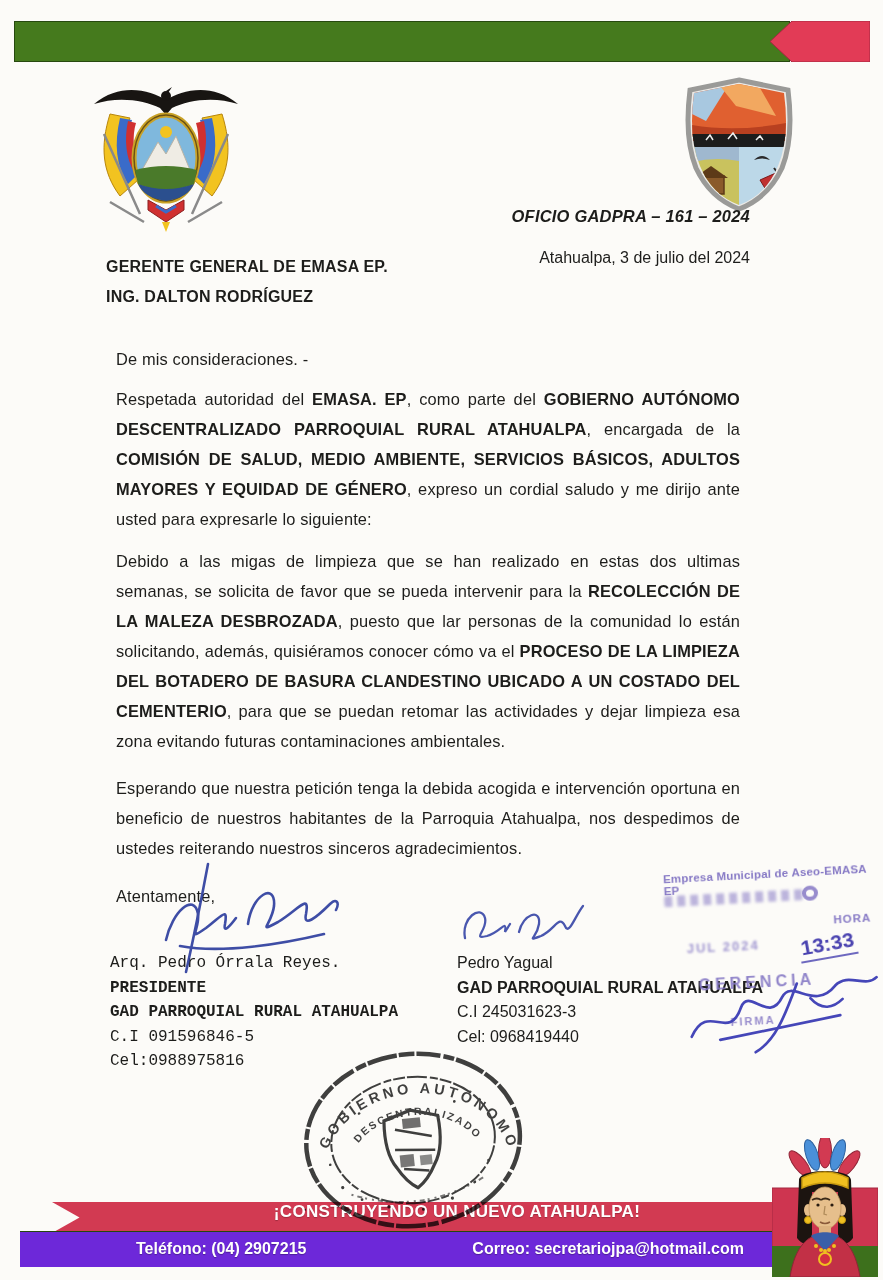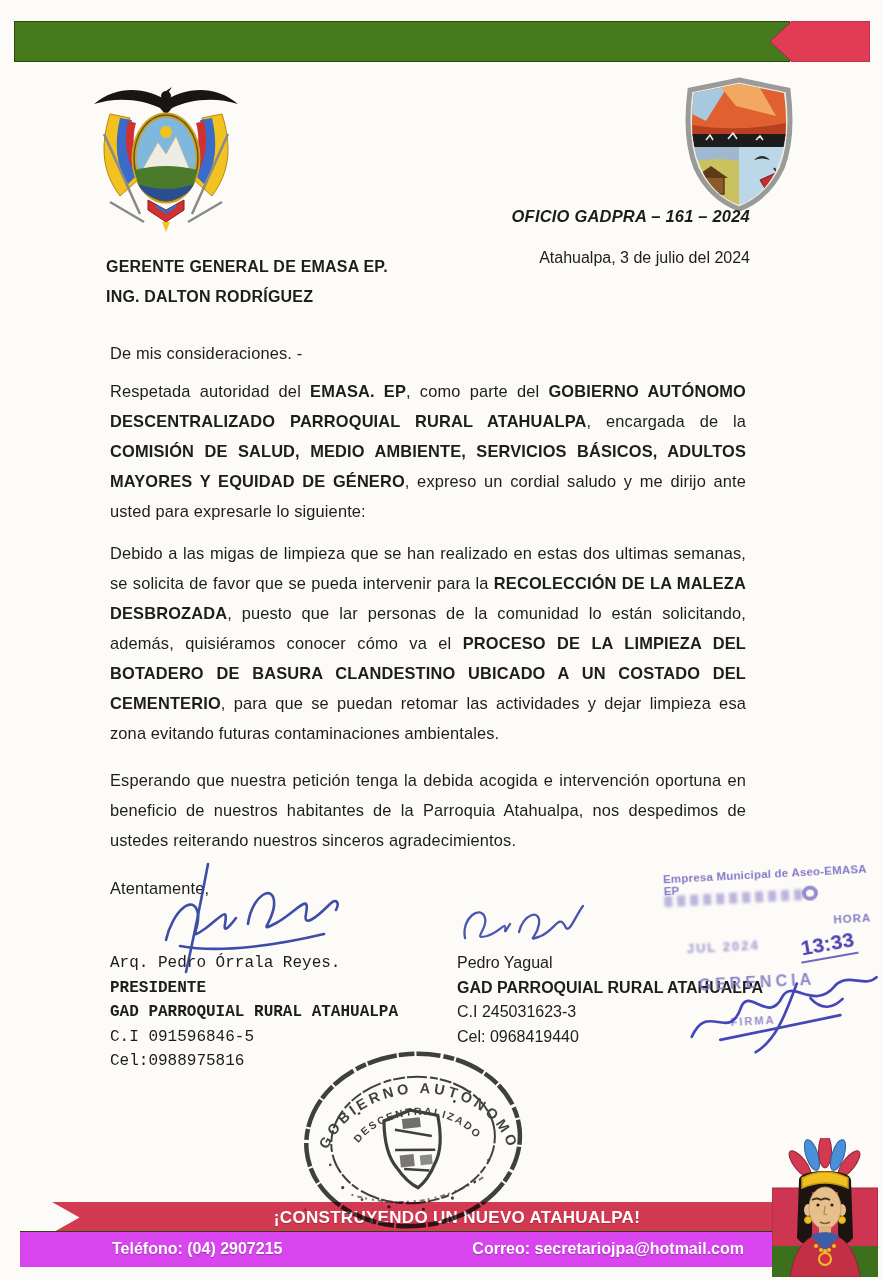--- a/index.html
+++ b/index.html
@@ -20,21 +20,21 @@
   .hdr-sub1{font-size:17px;font-weight:bold;margin:0 0 5px 0;}
   .hdr-sub{font-size:15px;font-weight:bold;margin:0 0 4px 0;line-height:19px;}
   
   .ref{left:410px;top:205px;width:340px;text-align:right;}
   .ref-oficio{font-size:16.5px;font-weight:bold;font-style:italic;letter-spacing:.2px;line-height:23px;}
   .ref-date{font-size:16px;line-height:23px;margin-top:18px;}
   
   .recipient{left:106px;top:252px;font-size:16px;font-weight:bold;line-height:30px;letter-spacing:.2px;}
   
   .bodytext{left:106px;top:334px;width:644px;font-size:16.4px;line-height:30px;letter-spacing:.15px;}
-  .bodytext p{margin:4px;text-align:justify;}
+  .bodytext p{margin:10px;text-align:justify;}
   .bodytext .salutation{text-align:left;}
   .p1{margin-top:8px !important;}
   .p2{margin-top:12px !important;}
   .p3{margin-top:17px !important;}
   .closing{margin-top:18px !important;text-align:left !important;}
   
   .sig-col{font-size:16px;line-height:24.5px;white-space:nowrap;}
   .sig-left{left:110px;top:951px;font-family:Liberation Mono, monospace;}
   .sig-right{left:457px;top:951px;}
   
@@ -45,24 +45,24 @@
     filter:blur(1.4px);}
   .rs-ring{left:152px;top:27px;width:16px;height:15px;border:4px solid rgba(134,121,197,.85);border-radius:50%;filter:blur(.4px);}
   .rs-hora{left:182px;top:56px;font-size:11.5px;font-weight:bold;letter-spacing:1px;filter:blur(.3px);}
   .rs-date{left:34px;top:76px;font-size:13px;font-weight:bold;letter-spacing:2px;filter:blur(.9px);opacity:.8;}
   .rs-time{left:146px;top:74px;font-size:21px;color:#4a43b0;transform:rotate(-7deg);font-weight:bold;border-bottom:2px solid rgba(74,67,176,.8);padding:0 2px 1px 2px;filter:blur(.2px);}
   .rs-dept{left:44px;top:112px;font-size:16px;letter-spacing:4px;font-weight:bold;filter:blur(.45px);opacity:.9;}
   .rs-firma{left:74px;top:153px;font-size:11px;letter-spacing:2px;font-weight:bold;filter:blur(.5px);opacity:.85;}
   
   .foot-red{left:52px;top:1202px;width:810px;height:31px;background:#d23a52;
     clip-path:polygon(0% 0%,100% 0%,100% 100%,0% 100%,3.4% 50%);
-    display:flex;align-items:center;justify-content:center;z-index:3;}
+    display:flex;justify-content:center;z-index:3;}
   .foot-red span{color:#fff;font-weight:bold;font-size:17px;letter-spacing:.3px;text-shadow:0 1px 1px rgba(0,0,0,.25);}
-  .foot-green{left:20px;top:1231px;width:842px;height:36px;background:#d946ef;box-shadow:inset 0 1px 0 #24470e;
-    display:flex;align-items:center;justify-content:space-between;padding:0 118px 0 92px;z-index:3;}
+  .foot-green{left:20px;top:1231px;width:842px;height:36px;background:#6d28d9;box-shadow:inset 0 1px 0 #24470e;
+    display:flex;align-items:center;justify-content:space-between;padding:0 118px 0 116px;z-index:3;}
   .foot-green span{color:#fff;font-weight:bold;font-size:16px;text-shadow:0 1px 1px rgba(0,0,0,.3);}
   .svg-abs{position:absolute;}
 </style>
 </head>
 <body>
 
 <div class="page">
 
   <div class="abs band-green"></div>
   <svg class="svg-abs band-red-end" viewBox="0 0 102 41">

